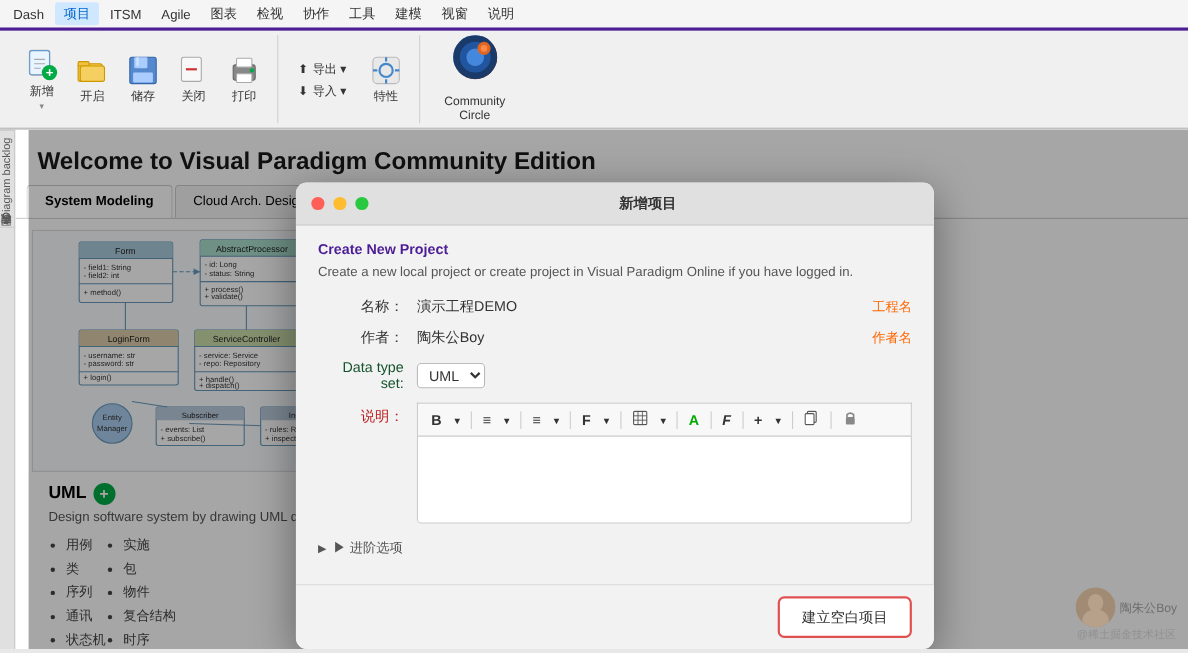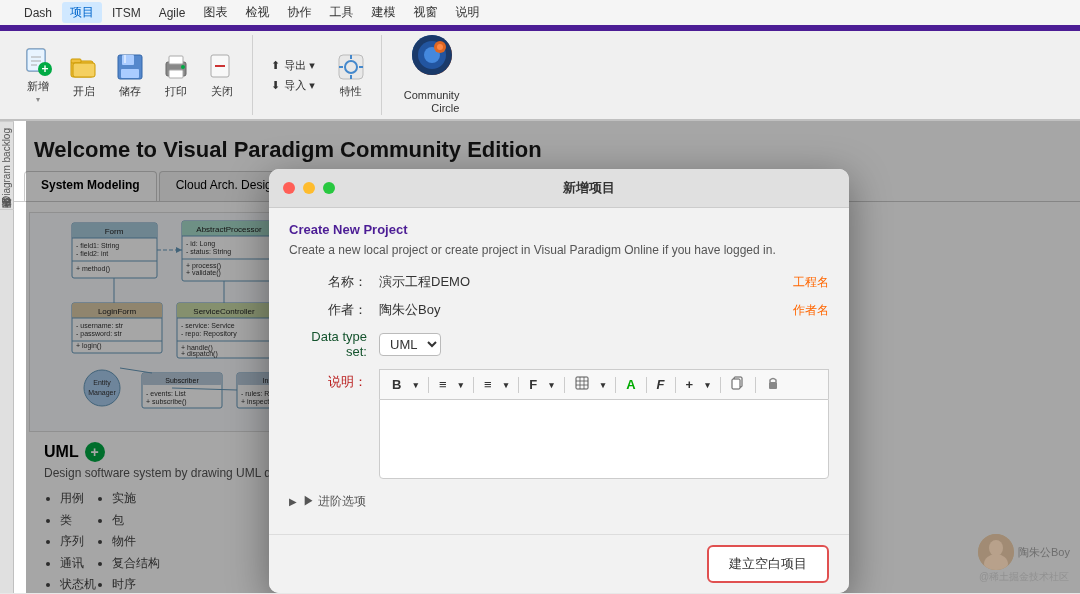--- a/index.html
+++ b/index.html
@@ -1,32 +1,32 @@
 <!DOCTYPE html>
 <html><head>
   <meta charset="utf-8">
   <style>
     * { box-sizing: border-box; margin: 0; padding: 0; }
     body { font-family: 'Microsoft YaHei', 'PingFang SC', Arial, sans-serif; background: #e8e8e8; width: 1080px; height: 594px; overflow: hidden; position: relative; }
-    .menu-bar { display: flex; align-items: center; background: #f5f5f5; border-bottom: 6px solid #4c1d95; padding: 2px 16px; gap: 2px; }
+    .menu-bar { display: flex; align-items: center; background: #f5f5f5; border-bottom: 3px solid #4c1d95; padding: 2px 4px; gap: 2px; }
     .menu-item { font-size: 12px; padding: 2px 8px; cursor: pointer; color: #333; border-radius: 3px; }
     .menu-item.active { background: #d0e8ff; color: #0066cc; }
 
     .ribbon { display: flex; align-items: center; background: #f0f0f0; padding: 4px 8px; gap: 4px; height: 90px; border-bottom: 2px solid #c0c0c0; }
     .ribbon-group { display: flex; flex-direction: column; align-items: center; justify-content: center; border-right: 1px solid #d0d0d0; padding: 0 8px; height: 80px; }
     .ribbon-group-buttons { display: flex; gap: 2px; align-items: center; }
     .ribbon-btn { display: flex; flex-direction: column; align-items: center; justify-content: center; padding: 4px 6px; border-radius: 4px; cursor: pointer; min-width: 44px; height: 68px; gap: 2px; }
     .ribbon-btn-icon { width: 32px; height: 32px; display: flex; align-items: center; justify-content: center; font-size: 22px; }
     .ribbon-btn-label { font-size: 11px; color: #333; text-align: center; line-height: 1.2; }
     .ribbon-small-group { display: flex; flex-direction: column; gap: 1px; }
     .ribbon-small-btn { display: flex; align-items: center; gap: 4px; padding: 2px 6px; border-radius: 3px; cursor: pointer; font-size: 11px; color: #333; }
 
     .community-btn { display: flex; flex-direction: column; align-items: center; justify-content: center; padding: 4px 10px; cursor: pointer; height: 80px; }
     .community-circle { width: 40px; height: 40px; border-radius: 50%; background: linear-gradient(135deg, #4a9edb, #2060a0, #e06020, #c04000); display: flex; align-items: center; justify-content: center; }
-    .community-label { font-size: 11px; color: #333; text-align: right; margin-top: 14px; line-height: 1.2; }
+    .community-label { font-size: 11px; color: #333; text-align: center; margin-top: 14px; line-height: 1.2; }
 
     
     .main-area { display: flex; height: calc(594px - 30px - 92px); }
     .left-sidebar { width: 14px; background: #e0e0e0; border-right: 1px solid #c0c0c0; display: flex; flex-direction: column; align-items: center; }
     .sidebar-tab { writing-mode: vertical-rl; transform: rotate(180deg); font-size: 10px; color: #555; padding: 6px 2px; cursor: pointer; border-bottom: 1px solid #ccc; }
 
     .content-area { flex: 1; background: white; position: relative; overflow: hidden; }
     .welcome-header { font-size: 22px; font-weight: bold; color: #1a1a1a; padding: 16px 20px 8px; }
     .tabs-bar { display: flex; border-bottom: 1px solid #ccc; padding: 0 10px; }
     .tab { padding: 6px 16px; font-size: 12px; cursor: pointer; border: 1px solid #ccc; border-bottom: none; border-radius: 4px 4px 0 0; background: #f5f5f5; margin-right: 2px; }
@@ -139,36 +139,36 @@
             <rect x="7" y="3" width="12" height="10" rx="1" fill="#aaccff"></rect>
             <rect x="9" y="3" width="2" height="8" fill="white" opacity="0.5"></rect>
             <rect x="6" y="17" width="18" height="9" rx="1" fill="#aaccff"></rect>
           </svg>
         </div>
         <div class="ribbon-btn-label">储存</div>
       </div>
       <div class="ribbon-btn">
         <div class="ribbon-btn-icon">
           <svg width="30" height="30" viewBox="0 0 30 30">
+            <rect x="4" y="3" width="18" height="22" rx="2" fill="#f8f8f8" stroke="#aaa" stroke-width="1"></rect>
+            <line x1="8" y1="14" x2="18" y2="14" stroke="#cc3333" stroke-width="2"></line>
+          </svg>
+        </div>
+        <div class="ribbon-btn-label">关闭</div>
+      </div>
+      <div class="ribbon-btn">
+        <div class="ribbon-btn-icon">
+          <svg width="30" height="30" viewBox="0 0 30 30">
             <rect x="5" y="10" width="20" height="14" rx="2" fill="#888" stroke="#666" stroke-width="1"></rect>
             <rect x="8" y="4" width="14" height="8" rx="1" fill="white" stroke="#aaa" stroke-width="1"></rect>
             <rect x="8" y="18" width="14" height="8" rx="1" fill="white" stroke="#aaa" stroke-width="1"></rect>
             <circle cx="22" cy="15" r="2" fill="#00aa44"></circle>
           </svg>
         </div>
         <div class="ribbon-btn-label">打印</div>
-      </div>
-      <div class="ribbon-btn">
-        <div class="ribbon-btn-icon">
-          <svg width="30" height="30" viewBox="0 0 30 30">
-            <rect x="4" y="3" width="18" height="22" rx="2" fill="#f8f8f8" stroke="#aaa" stroke-width="1"></rect>
-            <line x1="8" y1="14" x2="18" y2="14" stroke="#cc3333" stroke-width="2"></line>
-          </svg>
-        </div>
-        <div class="ribbon-btn-label">关闭</div>
       </div>
     </div>
   </div>
 
   <div class="ribbon-group">
     <div style="display:flex;gap:8px;align-items:center;">
       <div class="ribbon-small-group">
         <div class="ribbon-small-btn">
           <span>⬆</span>
           <span>导出 ▾</span>

